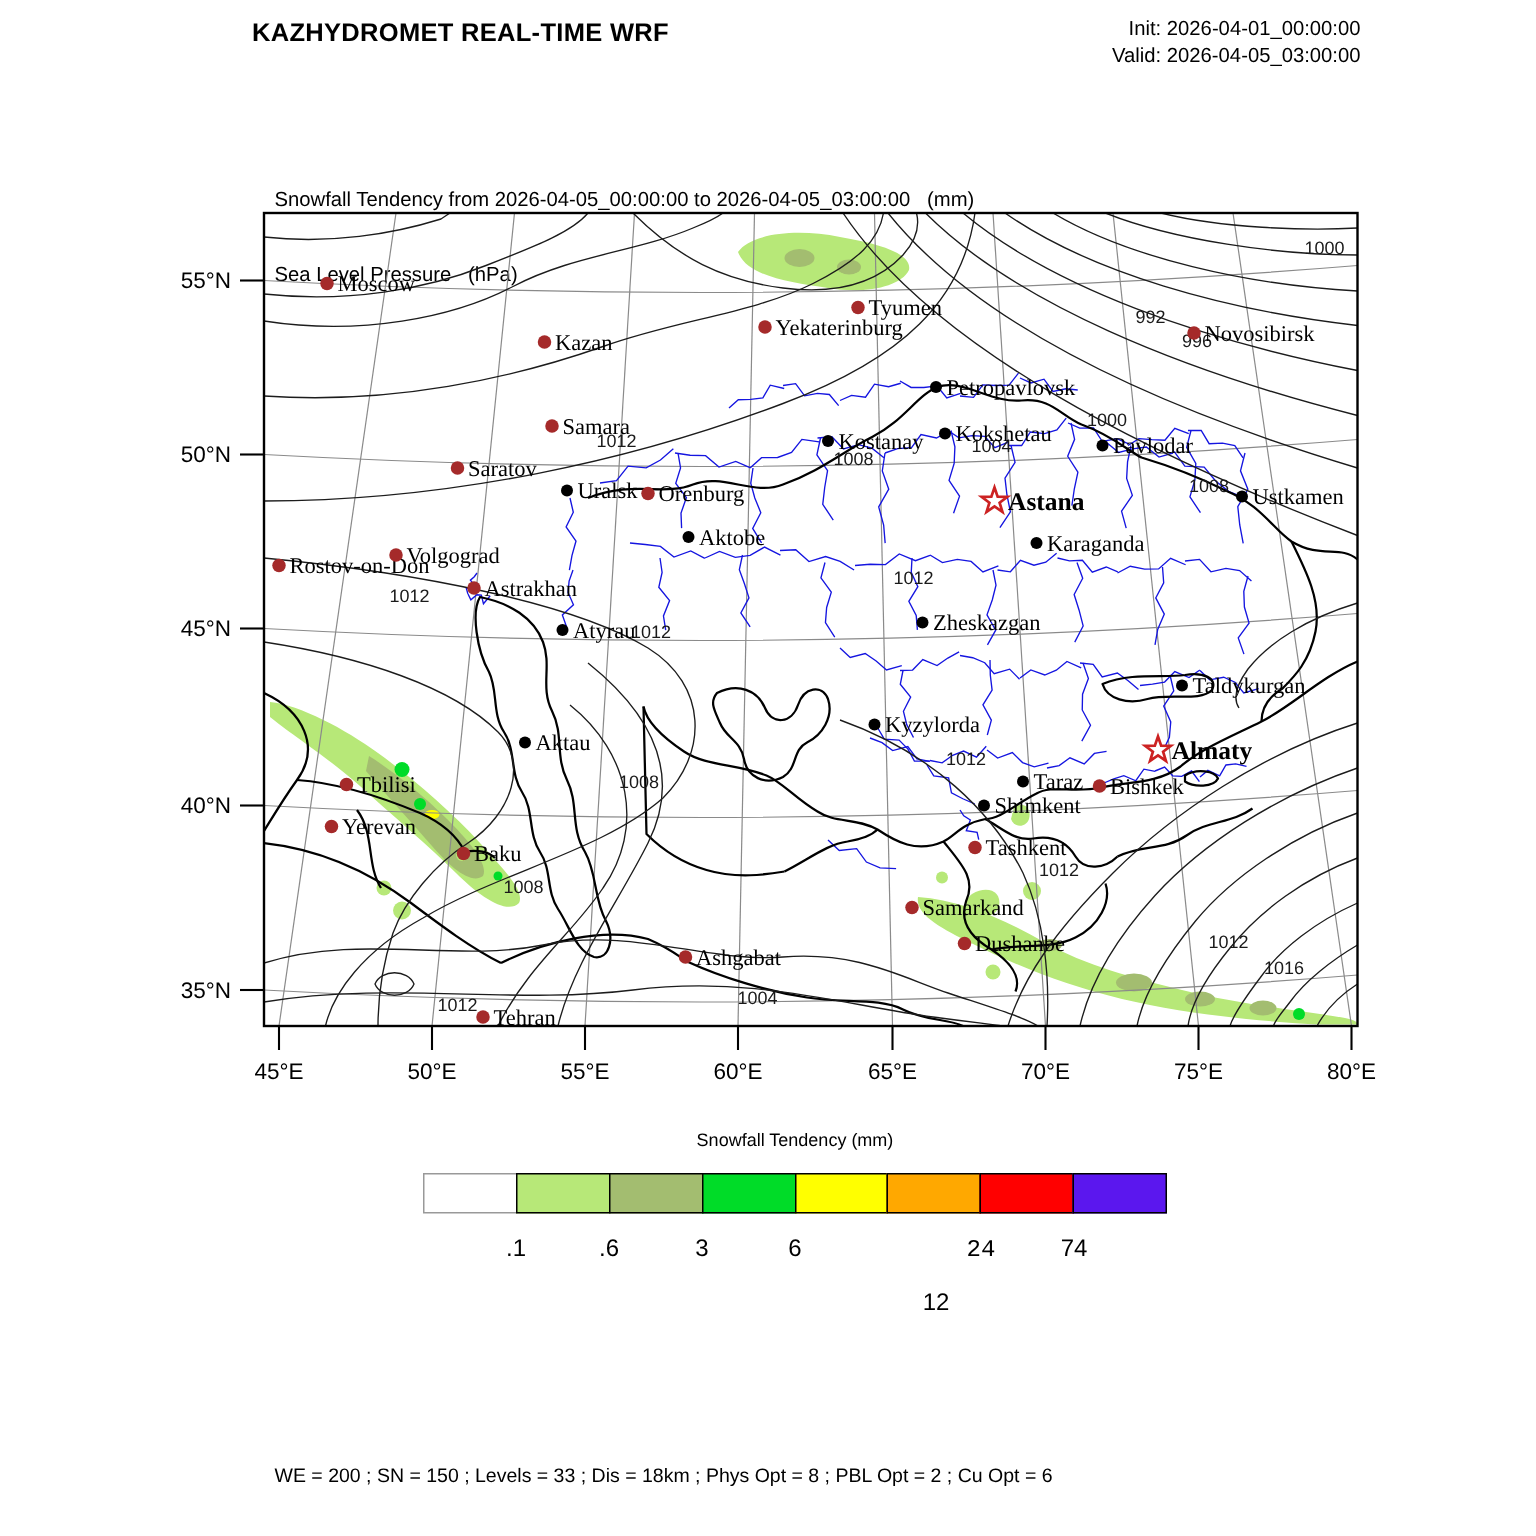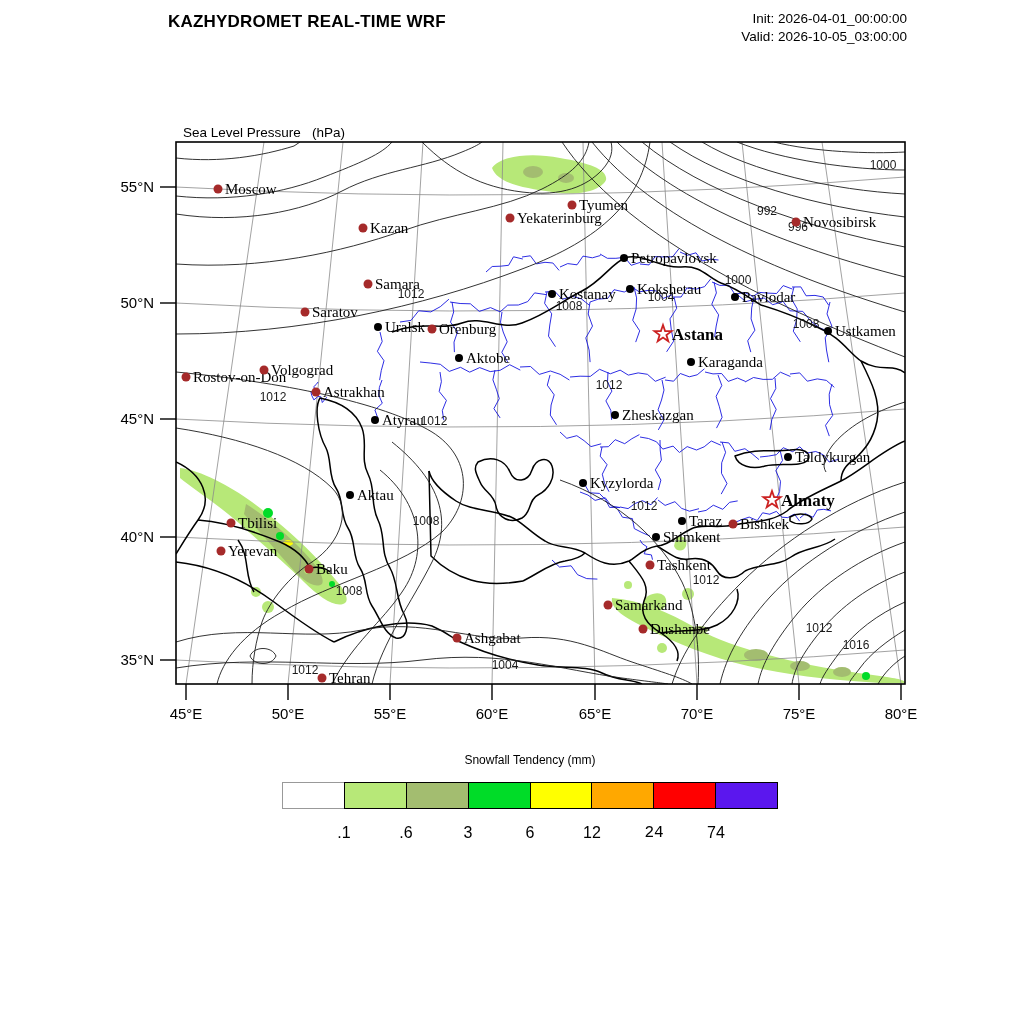--- a/index.html
+++ b/index.html
@@ -20,23 +20,24 @@
   text.city{font-family:"Liberation Serif",serif;font-size:15px;fill:#000;}
   text.capital{font-family:"Liberation Serif",serif;font-size:17px;font-weight:bold;fill:#000;}
   text.plabel{font-size:12px;fill:#1a1a1a;}
 </style>
 </head>
 <body>
 
 <div class="abs" id="main-title">KAZHYDROMET REAL-TIME WRF</div>
 <div class="abs" id="init-valid">
   <div>Init: 2026-04-01_00:00:00</div>
-  <div>Valid: 2026-10-05_03:00:00</div>
+  <div>Valid: 2026-04-05_03:00:00</div>
 </div>
 <div class="abs" id="subtitle">
+  <div>Snowfall Tendency from 2026-04-05_00:00:00 to 2026-04-05_03:00:00   (mm)</div>
   <div>Sea Level Pressure   (hPa)</div>
 </div>
 
 <div class="abs" id="map-wrap">
 <svg id="map-svg" width="1024" height="1024" viewBox="0 0 1024 1024">
   <defs>
     <clipPath id="mapclip">
           <rect x="176" y="142" width="729" height="542"></rect>
         </clipPath>
   </defs>
@@ -351,19 +352,20 @@
     <div class="seg" style="background: rgb(255, 255, 0);"></div>
     <div class="seg" style="background: rgb(255, 168, 0);"></div>
     <div class="seg" style="background: rgb(255, 0, 0);"></div>
     <div class="seg" style="background: rgb(91, 23, 238);"></div>
   </div>
 <div id="cb-ticks">
     <span class="cb-tick" style="left: 344px;">.1</span>
     <span class="cb-tick" style="left: 406px;">.6</span>
     <span class="cb-tick" style="left: 468px;">3</span>
     <span class="cb-tick" style="left: 530px;">6</span>
-    <span class="cb-tick" style="left: 592px;">12</span>
+    <span class="cb-tick" style="left: 624px; margin-top: 36px;">12</span>
     <span class="cb-tick" style="left: 654px; font-family: Liberation Mono, monospace;">24</span>
     <span class="cb-tick" style="left: 716px;">74</span>
   </div>
 
 <div class="abs" id="footer">
+  <div>WE = 200 ; SN = 150 ; Levels = 33 ; Dis = 18km ; Phys Opt = 8 ; PBL Opt = 2 ; Cu Opt = 6</div>
 </div>
 
 </body></html>

